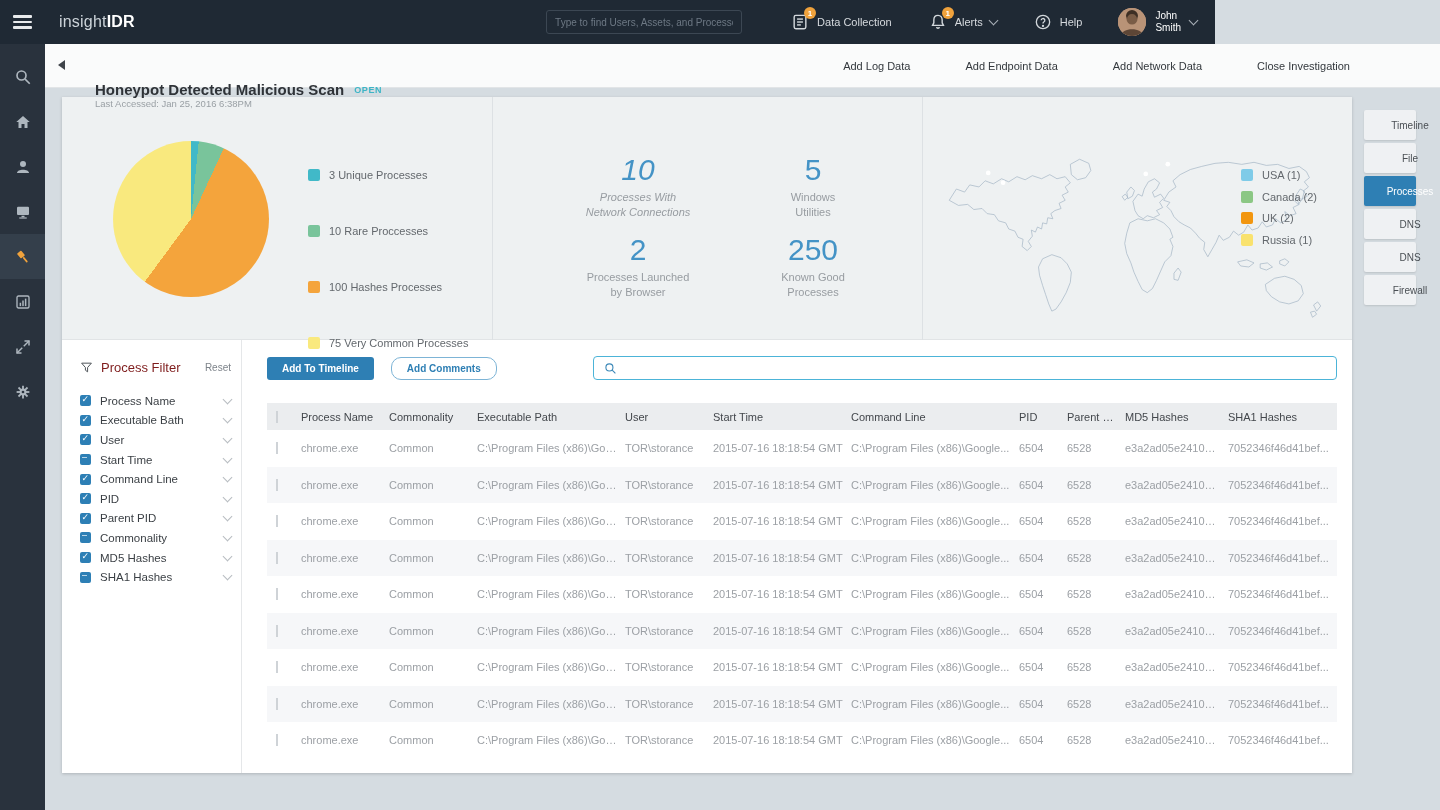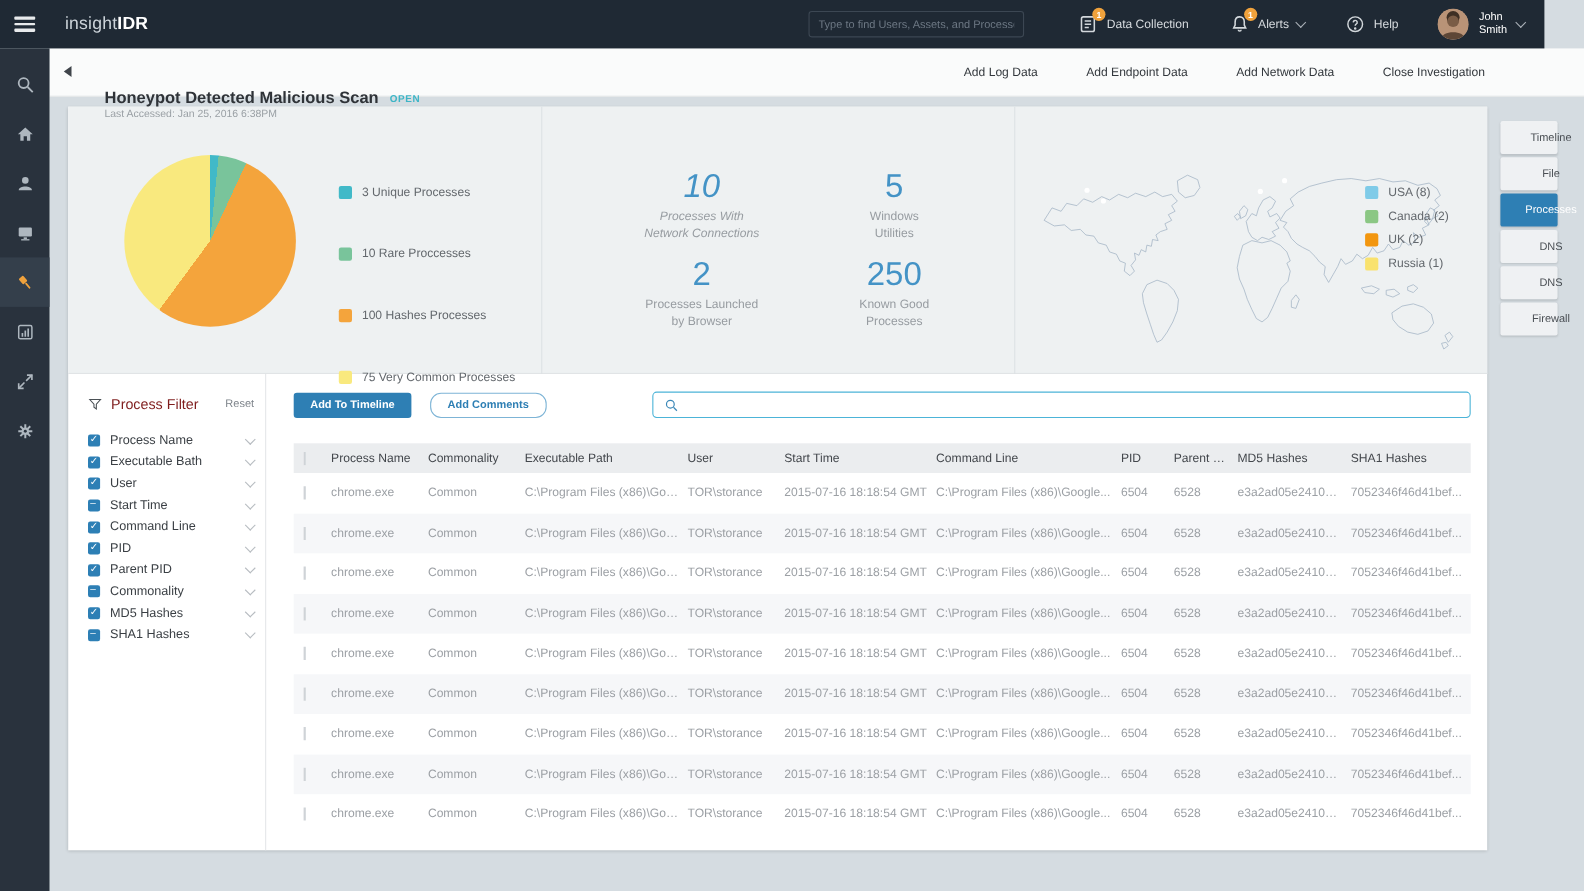--- a/index.html
+++ b/index.html
@@ -1,21 +1,21 @@
 <!DOCTYPE html>
 <html><head>
 <meta charset="utf-8">
 <style>
   * { box-sizing: border-box; margin: 0; padding: 0; }
   html,body { width:1440px; height:810px; }
   body { font-family:"Liberation Sans", sans-serif; background:#d5dce1; overflow:hidden; }
   .page { position:relative; width:1440px; height:810px; }
 
   
-  .topbar { position:absolute; left:0; top:0; width:1404px; height:44px; background:#1f2934; display:flex; align-items:center; z-index:30; }
+  .topbar { position:absolute; left:0; top:0; width:1215px; height:44px; background:#1f2934; display:flex; align-items:center; z-index:30; }
   .hamburger-cell { width:45px; height:44px; display:flex; align-items:center; justify-content:center; flex:0 0 45px; cursor:pointer; }
   .hamburger { width:19px; }
   .hamburger span { display:block; height:2.5px; background:#e8eaec; margin:3px 0; border-radius:1px; }
   .logo { margin-left:14px; font-size:16px; color:#ccd3d9; font-weight:300; letter-spacing:.2px; }
   .logo b { color:#ffffff; font-weight:700; }
   .tb-right { display:flex; align-items:center; margin-left:auto; padding-right:18px; gap:36px; }
   .tb-search { width:196px; height:24px; background:transparent; border:1px solid #3c4753; border-radius:3px; color:#cfd4d9; font-size:10px; padding:0 8px; outline:none; margin-right:12px; }
   .tb-search::placeholder { color:#6d7884; }
   .tb-item { display:flex; align-items:center; gap:7px; color:#d6dade; font-size:11px; cursor:pointer; }
   .tb-ic { position:relative; width:20px; height:20px; color:#d2d7db; }
@@ -35,21 +35,21 @@
 
   
   .subheader { position:absolute; left:45px; top:44px; width:1395px; height:44px; background:#fafbfb; border-bottom:1px solid #e2e5e7; display:flex; align-items:center; z-index:20; }
   .back-arrow { position:absolute; left:13px; top:16px; width:0; height:0; border-top:5px solid transparent; border-bottom:5px solid transparent; border-right:7px solid #3f444a; cursor:pointer; }
   .crumb-block { margin-left:50px; }
   .crumb-link { font-size:10px; color:#3db5c6; cursor:pointer; }
   .crumb-title-row { display:flex; align-items:center;margin-top:48px; }
   .crumb-title { font-size:15px; font-weight:bold; color:#2f3338; }
   .crumb-status { font-size:9px; font-weight:bold; color:#3db5c6; margin-left:10px; letter-spacing:.6px; }
   .crumb-sub { font-size:9.5px; color:#9aa0a5; }
-  .sub-actions { margin-left:auto; display:flex; gap:44px; padding-right:90px; }
+  .sub-actions { margin-left:auto; display:flex; gap:55px; padding-right:90px; }
   .header-action { font-size:11px; color:#33383d; cursor:pointer; white-space:nowrap; }
 
   
   .card { position:absolute; left:62px; top:97px; width:1290px; height:676px; background:#fff; box-shadow:0 1px 3px rgba(0,0,0,.18); z-index:10; }
 
   
   .charts-band { position:absolute; left:0; top:0; width:1290px; height:243px; background:#eef1f2; border-bottom:1px solid #e1e4e6; display:flex; }
   .panel { position:relative; width:430px; height:243px; }
   .panel + .panel { border-left:1px solid #dde1e4; }
 
@@ -343,21 +343,21 @@
               <g transform="translate(442,78) scale(1.35)">
                 <path d="M0,0 C-2.5,-5 -9,-10 -9,-16.5 A9,9 0 1 1 9,-16.5 C9,-10 2.5,-5 0,0 Z" fill="#f7d94c"></path>
                 <circle cx="0" cy="-16.5" r="3.4" fill="#fff"></circle>
               </g>
             </g>
         </svg>
         <div class="legend map-legend">
 
         <div class="legend-item">
               <span class="legend-swatch" style="background-color: rgb(127, 203, 232);"></span>
-              <span class="legend-label">USA (8)</span>
+              <span class="legend-label">USA (1)</span>
             </div>
             <div class="legend-item">
               <span class="legend-swatch" style="background-color: rgb(139, 199, 132);"></span>
               <span class="legend-label">Canada (2)</span>
             </div>
             <div class="legend-item">
               <span class="legend-swatch" style="background-color: rgb(242, 150, 15);"></span>
               <span class="legend-label">UK (2)</span>
             </div>
             <div class="legend-item">

